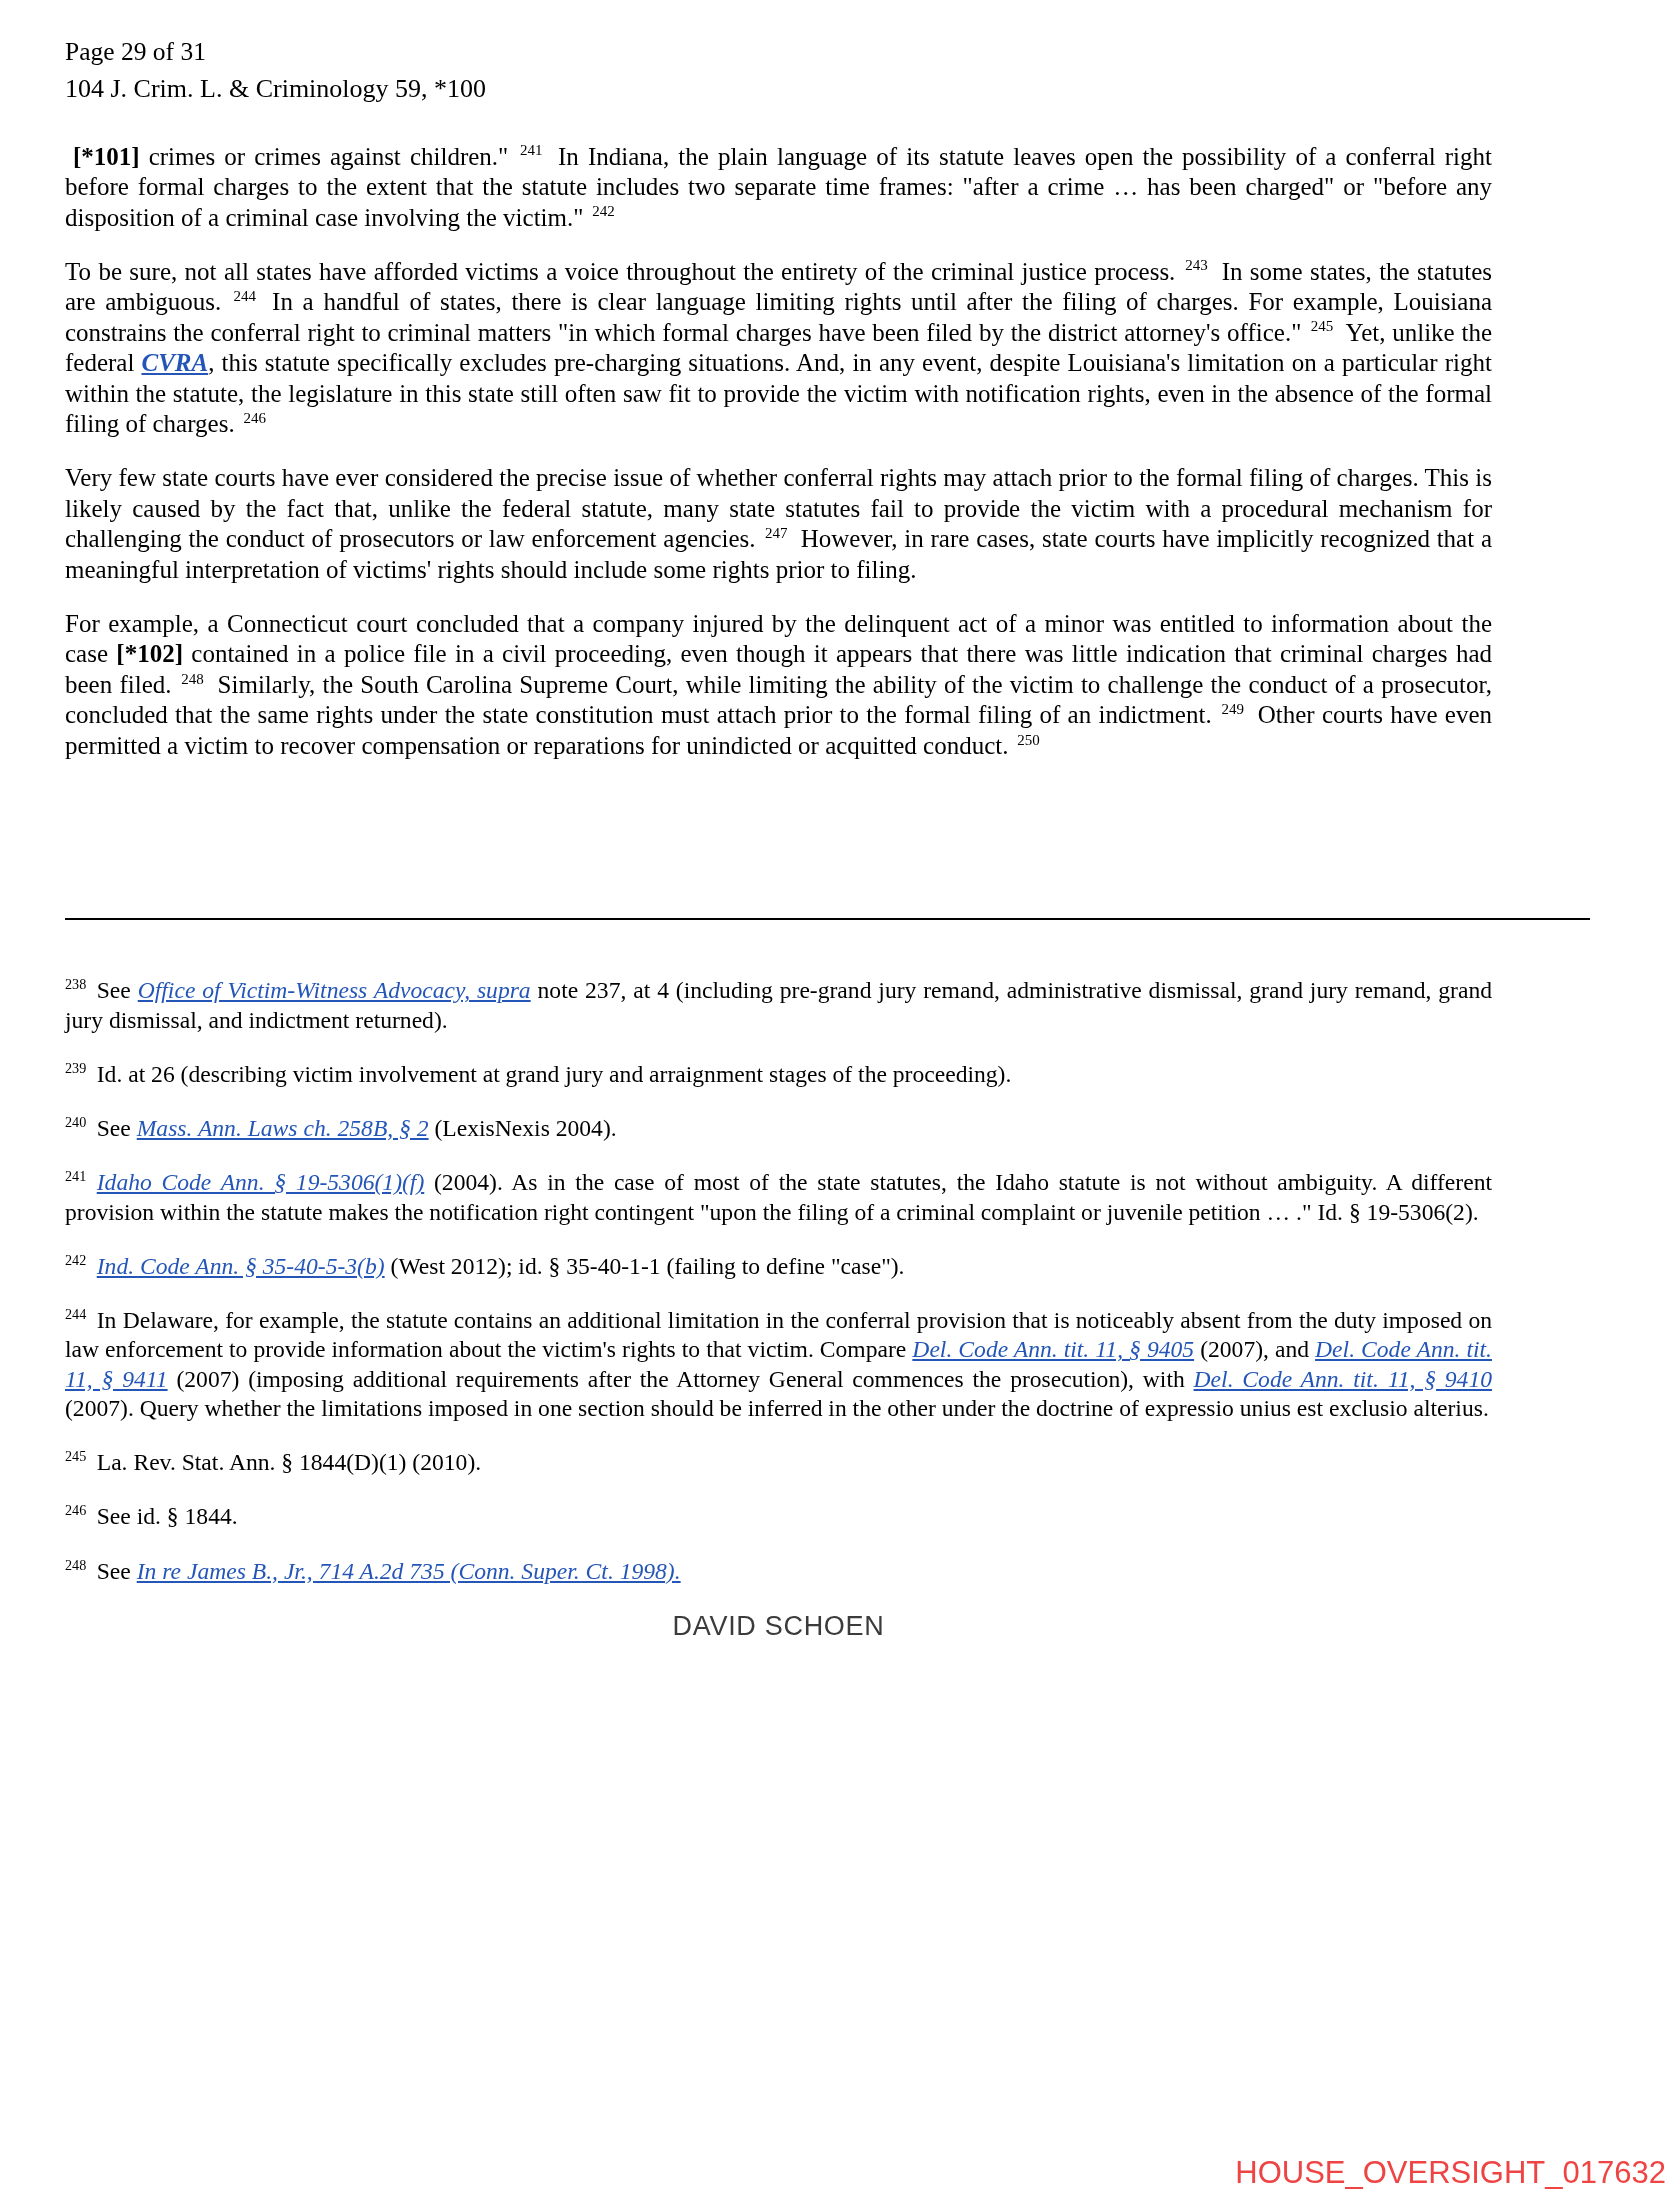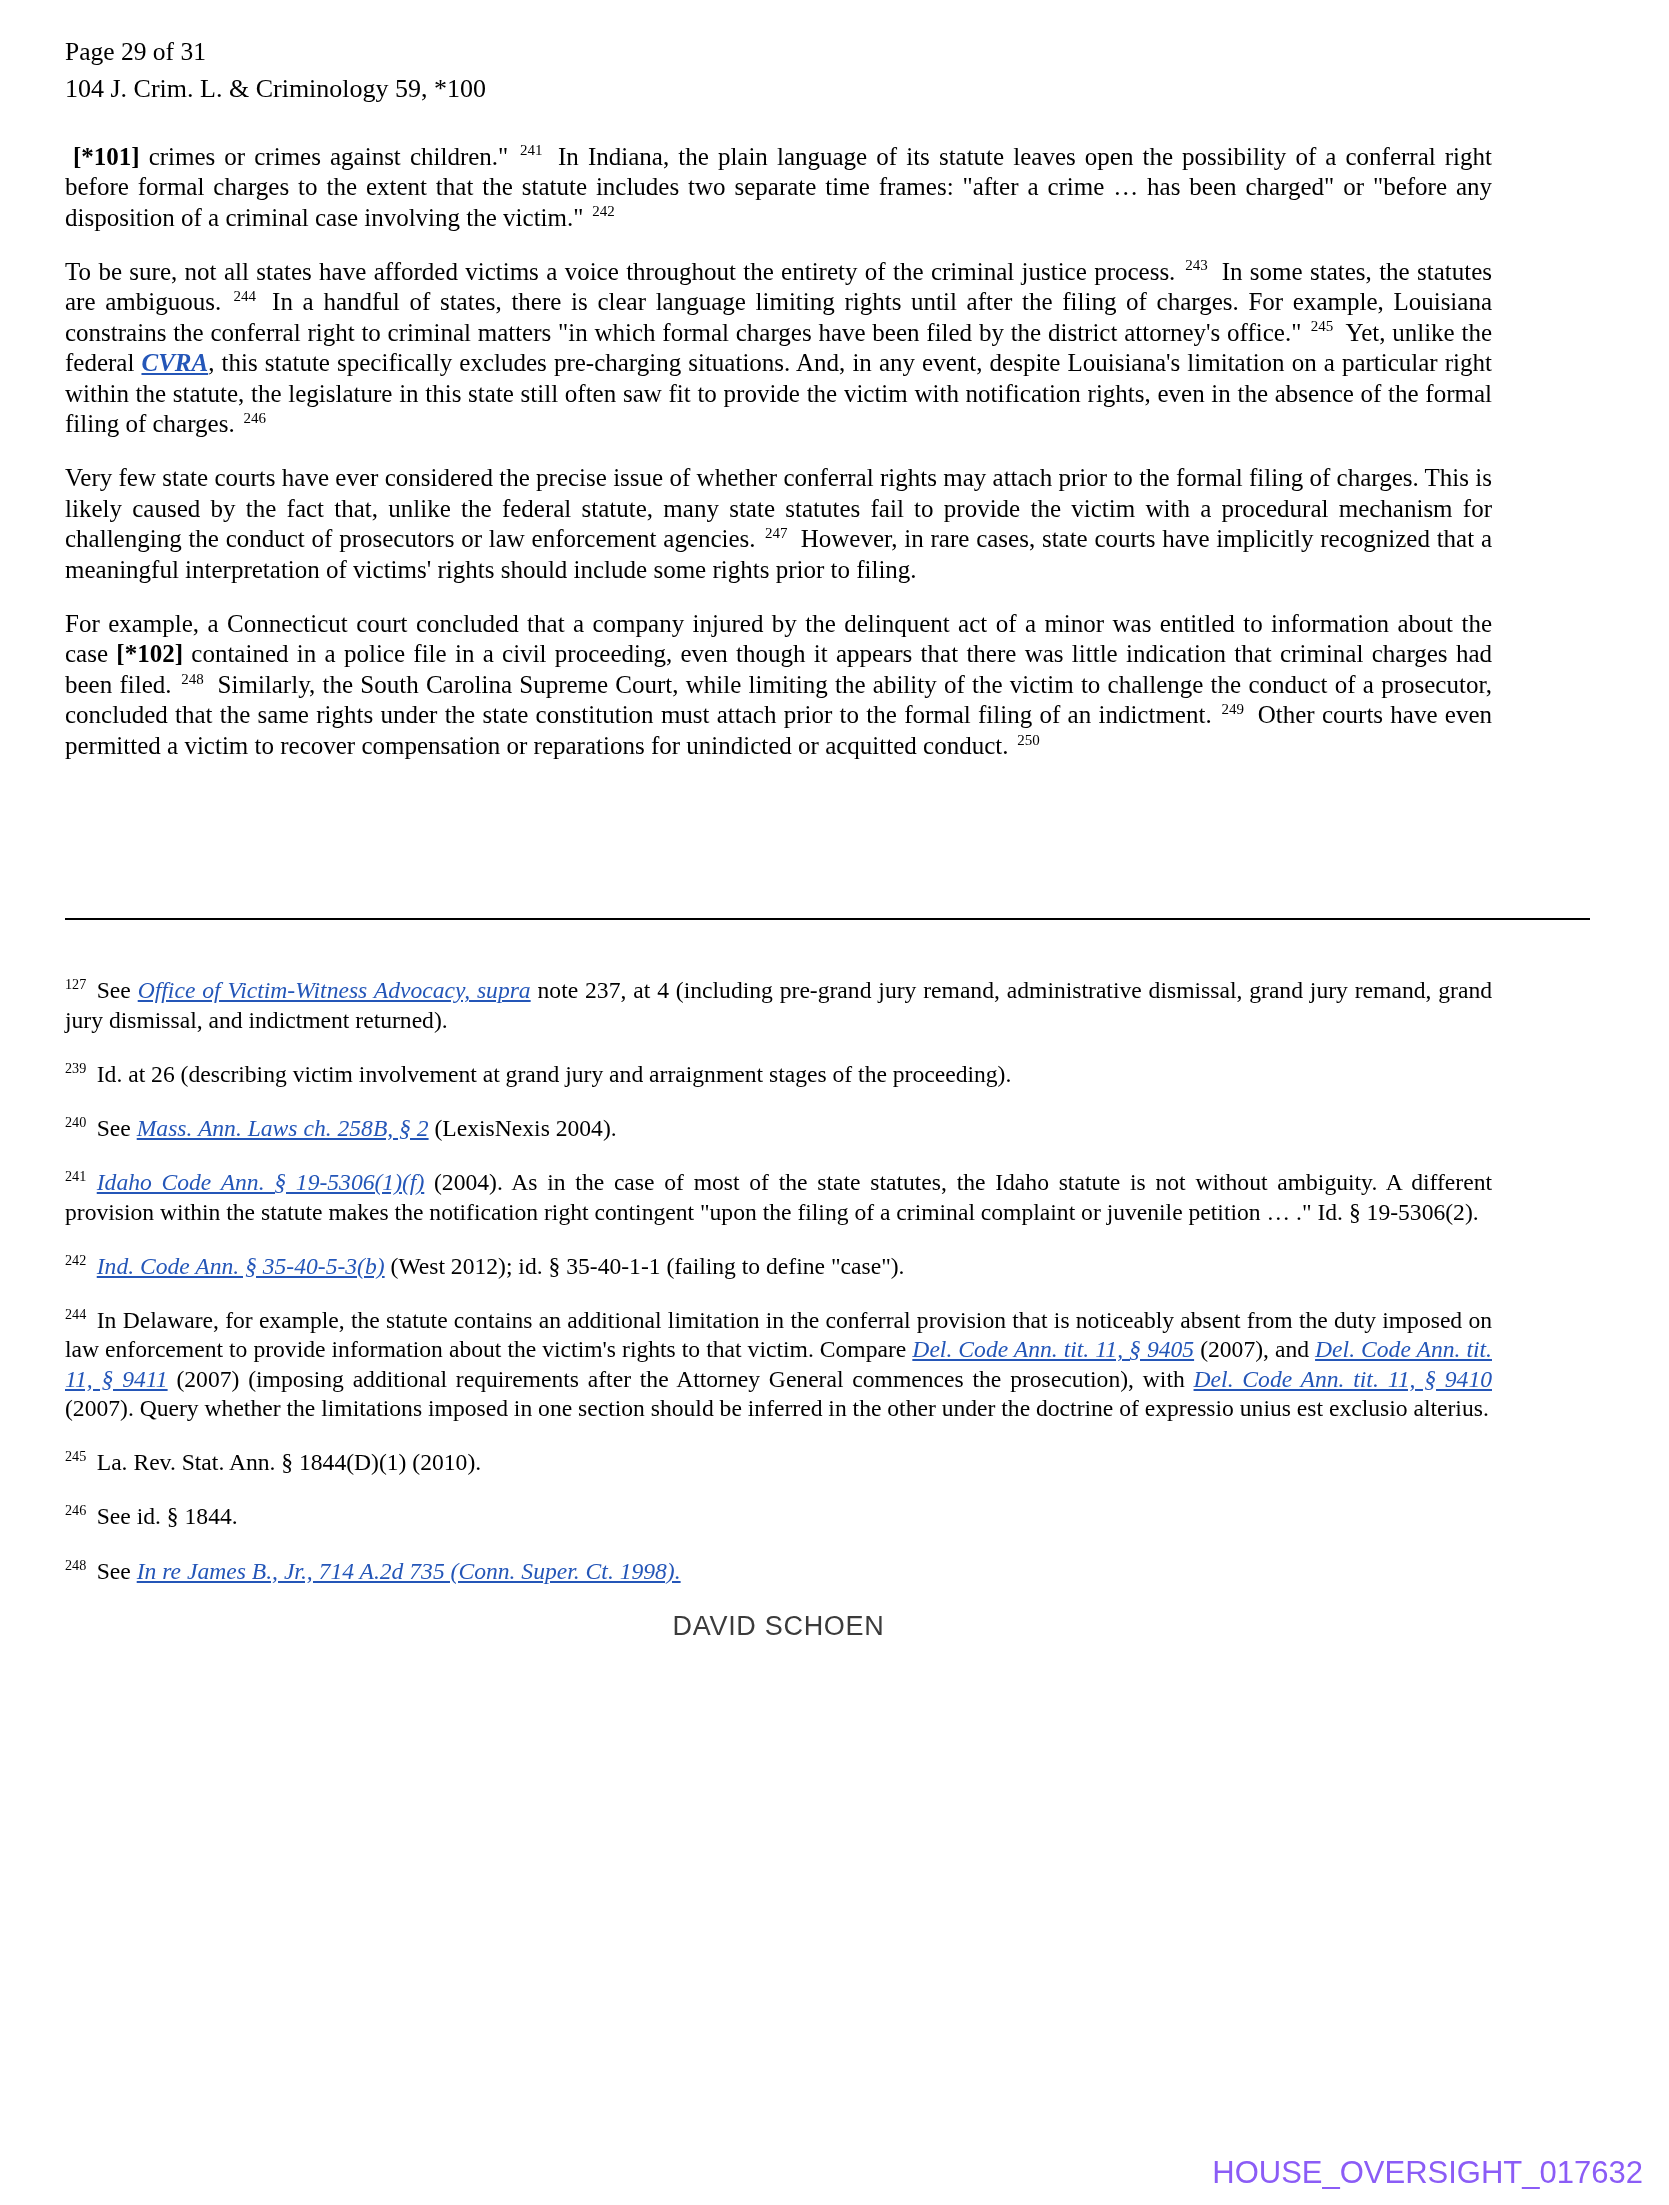--- a/index.html
+++ b/index.html
@@ -84,42 +84,42 @@
   .footer-name {
     text-align: center;
     font-family: "Liberation Sans", sans-serif;
     font-size: 27px;
     color: #3b3b3b;
     letter-spacing: 0.7px;
     padding-right: 98px;
   }
   .bates {
     position: absolute;
-    right: 26px;
+    right: 3px;
     bottom: 14.4px;
     font-family: "Liberation Sans", sans-serif;
     font-size: 31px;
-    color: #8b5cf6;
+    color: #ef4444;
   }
 </style>
 </head>
 <body>
 
 <div class="page" data-name="document-page">
   <div class="pageno" data-name="page-number">Page 29 of 31</div>
   <div class="citation" data-name="header-citation">104 J. Crim. L. &amp; Criminology 59, *100</div>
   <div class="body-text" data-name="body-text">
       <p data-name="paragraph"><strong data-name="page-marker">[*101]</strong> crimes or crimes against children." <sup class="ref" data-name="footnote-ref">241</sup> In Indiana, the plain language of its statute leaves open the possibility of a conferral right before formal charges to the extent that the statute includes two separate time frames: "after a crime … has been charged" or "before any disposition of a criminal case involving the victim." <sup class="ref" data-name="footnote-ref">242</sup></p>
       <p data-name="paragraph">To be sure, not all states have afforded victims a voice throughout the entirety of the criminal justice process. <sup class="ref" data-name="footnote-ref">243</sup> In some states, the statutes are ambiguous. <sup class="ref" data-name="footnote-ref">244</sup> In a handful of states, there is clear language limiting rights until after the filing of charges. For example, Louisiana constrains the conferral right to criminal matters "in which formal charges have been filed by the district attorney's office." <sup class="ref" data-name="footnote-ref">245</sup> Yet, unlike the federal <a class="cite cvra" href="#" data-name="cvra-link">CVRA</a>, this statute specifically excludes pre-charging situations. And, in any event, despite Louisiana's limitation on a particular right within the statute, the legislature in this state still often saw fit to provide the victim with notification rights, even in the absence of the formal filing of charges. <sup class="ref" data-name="footnote-ref">246</sup></p>
       <p data-name="paragraph">Very few state courts have ever considered the precise issue of whether conferral rights may attach prior to the formal filing of charges. This is likely caused by the fact that, unlike the federal statute, many state statutes fail to provide the victim with a procedural mechanism for challenging the conduct of prosecutors or law enforcement agencies. <sup class="ref" data-name="footnote-ref">247</sup> However, in rare cases, state courts have implicitly recognized that a meaningful interpretation of victims' rights should include some rights prior to filing.</p>
       <p data-name="paragraph">For example, a Connecticut court concluded that a company injured by the delinquent act of a minor was entitled to information about the case <strong data-name="page-marker">[*102]</strong> contained in a police file in a civil proceeding, even though it appears that there was little indication that criminal charges had been filed. <sup class="ref" data-name="footnote-ref">248</sup> Similarly, the South Carolina Supreme Court, while limiting the ability of the victim to challenge the conduct of a prosecutor, concluded that the same rights under the state constitution must attach prior to the formal filing of an indictment. <sup class="ref" data-name="footnote-ref">249</sup> Other courts have even permitted a victim to recover compensation or reparations for unindicted or acquitted conduct. <sup class="ref" data-name="footnote-ref">250</sup></p>
     </div>
   <div class="fn-sep" data-name="footnote-separator"></div>
   <div class="footnotes" data-name="footnotes">
-      <div class="footnote" data-name="footnote"><sup class="fnnum" data-name="footnote-number">127</sup>See <a class="cite" href="#" data-name="citation-link">Office of Victim-Witness Advocacy, supra</a> note 237, at 4 (including pre-grand jury remand, administrative dismissal, grand jury remand, grand jury dismissal, and indictment returned).</div>
+      <div class="footnote" data-name="footnote"><sup class="fnnum" data-name="footnote-number">238</sup>See <a class="cite" href="#" data-name="citation-link">Office of Victim-Witness Advocacy, supra</a> note 237, at 4 (including pre-grand jury remand, administrative dismissal, grand jury remand, grand jury dismissal, and indictment returned).</div>
       <div class="footnote" data-name="footnote"><sup class="fnnum" data-name="footnote-number">239</sup>Id. at 26 (describing victim involvement at grand jury and arraignment stages of the proceeding).</div>
       <div class="footnote" data-name="footnote"><sup class="fnnum" data-name="footnote-number">240</sup>See <a class="cite" href="#" data-name="citation-link">Mass. Ann. Laws ch. 258B, § 2</a> (LexisNexis 2004).</div>
       <div class="footnote" data-name="footnote"><sup class="fnnum" data-name="footnote-number">241</sup><a class="cite" href="#" data-name="citation-link">Idaho Code Ann. § 19-5306(1)(f)</a> (2004). As in the case of most of the state statutes, the Idaho statute is not without ambiguity. A different provision within the statute makes the notification right contingent "upon the filing of a criminal complaint or juvenile petition … ." Id. § 19-5306(2).</div>
       <div class="footnote" data-name="footnote"><sup class="fnnum" data-name="footnote-number">242</sup><a class="cite" href="#" data-name="citation-link">Ind. Code Ann. § 35-40-5-3(b)</a> (West 2012); id. § 35-40-1-1 (failing to define "case").</div>
       <div class="footnote" data-name="footnote"><sup class="fnnum" data-name="footnote-number">244</sup>In Delaware, for example, the statute contains an additional limitation in the conferral provision that is noticeably absent from the duty imposed on law enforcement to provide information about the victim's rights to that victim. Compare <a class="cite" href="#" data-name="citation-link">Del. Code Ann. tit. 11, § 9405</a> (2007), and <a class="cite" href="#" data-name="citation-link">Del. Code Ann. tit. 11, § 9411</a> (2007) (imposing additional requirements after the Attorney General commences the prosecution), with <a class="cite" href="#" data-name="citation-link">Del. Code Ann. tit. 11, § 9410</a> (2007). Query whether the limitations imposed in one section should be inferred in the other under the doctrine of expressio unius est exclusio alterius.</div>
       <div class="footnote" data-name="footnote"><sup class="fnnum" data-name="footnote-number">245</sup>La. Rev. Stat. Ann. § 1844(D)(1) (2010).</div>
       <div class="footnote" data-name="footnote"><sup class="fnnum" data-name="footnote-number">246</sup>See id. § 1844.</div>
       <div class="footnote" data-name="footnote"><sup class="fnnum" data-name="footnote-number">248</sup>See <a class="cite" href="#" data-name="citation-link">In re James B., Jr., 714 A.2d 735 (Conn. Super. Ct. 1998).</a></div>
     </div>
   <div class="footer-name" data-name="footer-name">DAVID SCHOEN</div>

